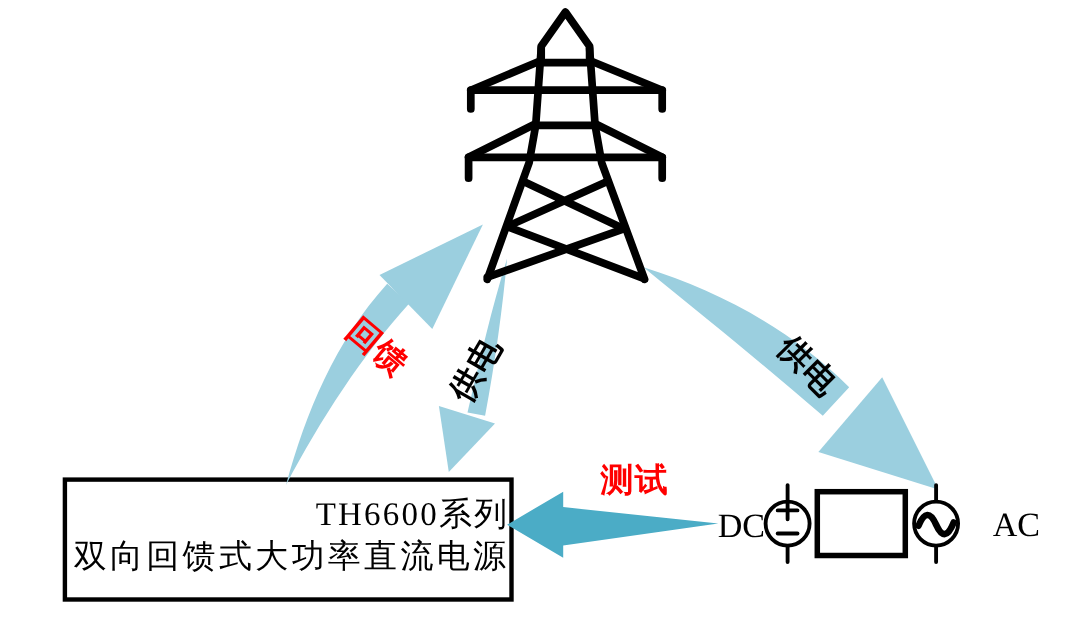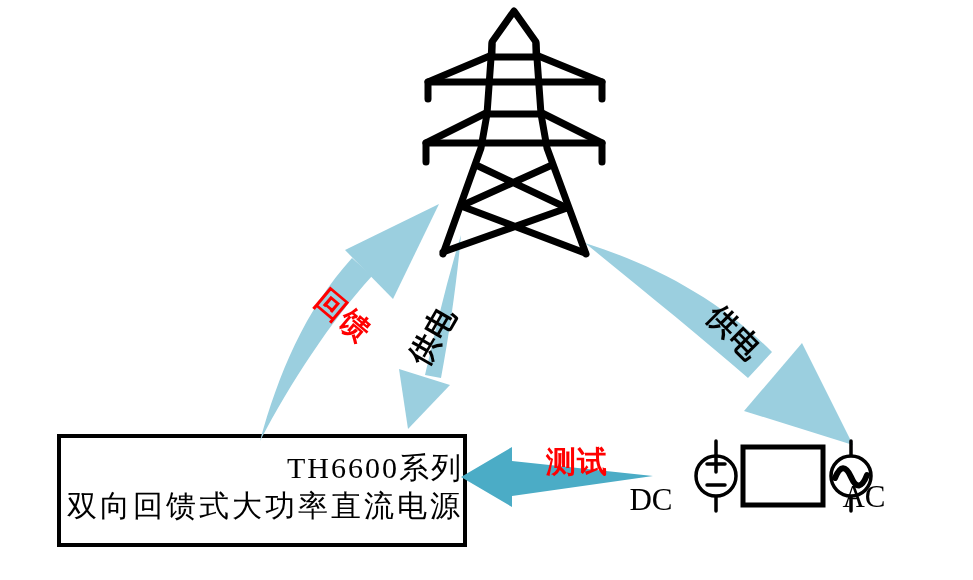--- a/index.html
+++ b/index.html
@@ -26,29 +26,29 @@
   .label{
     position:absolute;z-index:3;
     font-weight:bold;font-size:30px;white-space:nowrap;
     letter-spacing:1px;
   }
   .label-red{color:#FF0000;}
   .label-black{color:#000000;}
   .lbl-feedback{left:343px;top:316px;transform:translate(-50%,-50%) rotate(40deg);}
   .lbl-supply-mid{left:433px;top:336px;transform:translate(-50%,-50%) rotate(-60deg);}
   .lbl-supply-right{left:734px;top:333px;transform:translate(-50%,-50%) rotate(45deg);}
-  .lbl-test{left:577px;top:462px;transform:translate(-50%,-50%);}
+  .lbl-test{left:577px;top:437px;transform:translate(-50%,-50%);}
   .terminal-label{
     position:absolute;z-index:3;color:#000;
     font-family:"Liberation Serif","DejaVu Serif",serif;
     font-size:31px;white-space:nowrap;
     transform:translate(-50%,-50%);
   }
-  .lbl-dc{left:651px;top:478px;margin-top:22px;}
-  .lbl-ac{left:864px;top:477px;margin-top:20px;}
+  .lbl-dc{left:674px;top:478px;}
+  .lbl-ac{left:924px;top:477px;}
 </style>
 </head>
 <body>
 
 <div class="canvas">
 
   <div class="device-box">
     <span class="line1">TH6600系列</span>
     <span class="line2">双向回馈式大功率直流电源</span>
   </div>

